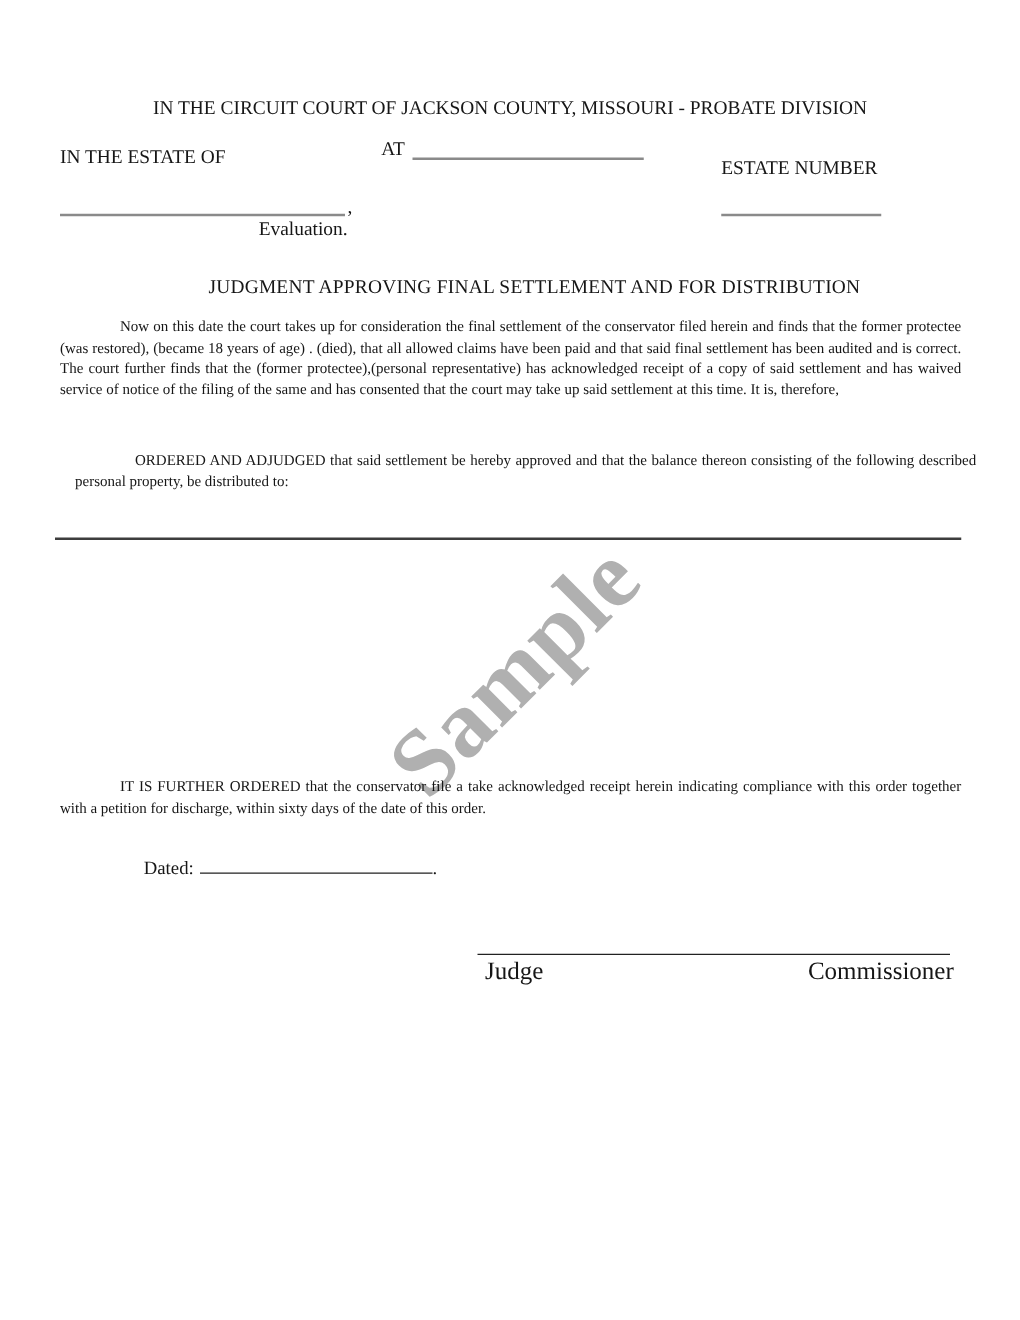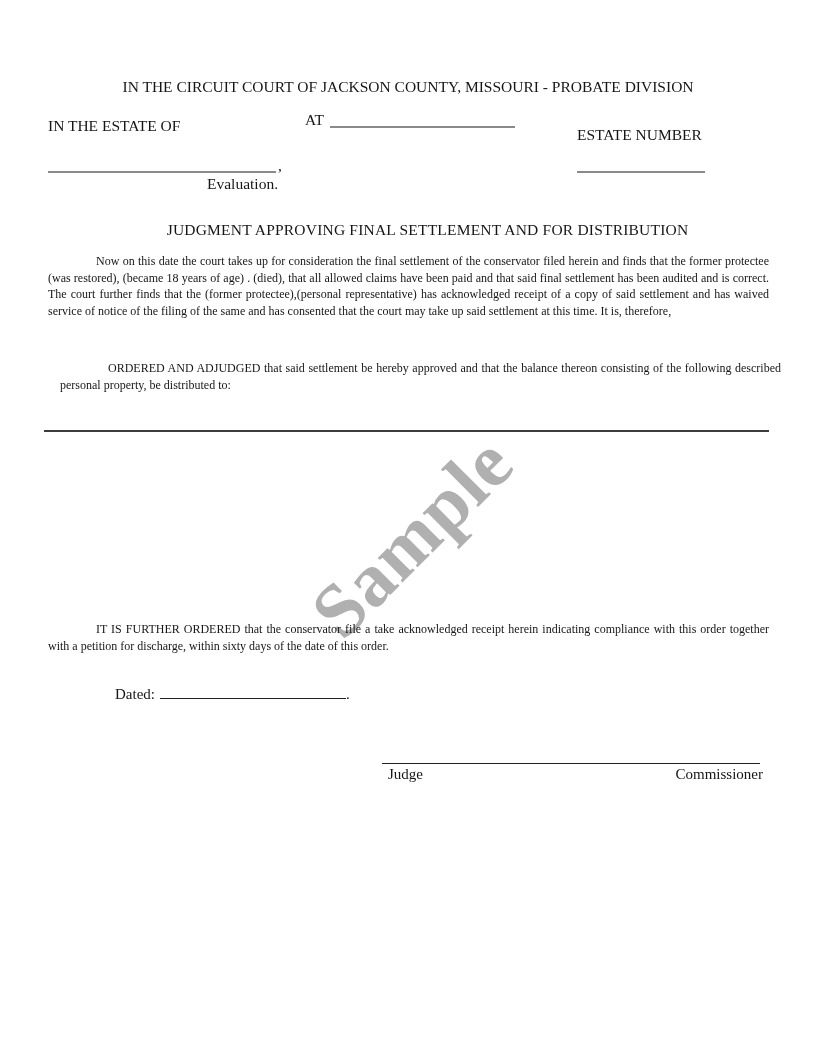--- a/index.html
+++ b/index.html
@@ -83,21 +83,21 @@
   }
 
   .dated-row { left: 96px; top: 686px; font-size: 15px; line-height: 1; z-index: 2; margin-left: 19px; }
   .dated-blank { display: inline-block; width: 186px; height: 12px;
                  border-bottom: 1.6px solid #222222; margin-left: 5px; }
 
   .sig-blank { left: 382px; top: 749px; width: 378px; height: 14px;
                border-bottom: 1.6px solid #222222; z-index: 2; }
   .sig-labels { left: 388px; top: 767px; width: 375px;
                 display: flex; justify-content: space-between;
-                font-size: 15px; line-height: 1; z-index: 2; }
+                font-size: 20px; line-height: 1; z-index: 2; }
 </style>
 </head>
 <body>
 
 <div class="page">
 
 
   <div class="abs watermark">Sample</div>
 
   <div class="abs court-line">IN THE CIRCUIT COURT OF JACKSON COUNTY, MISSOURI - PROBATE DIVISION</div>

